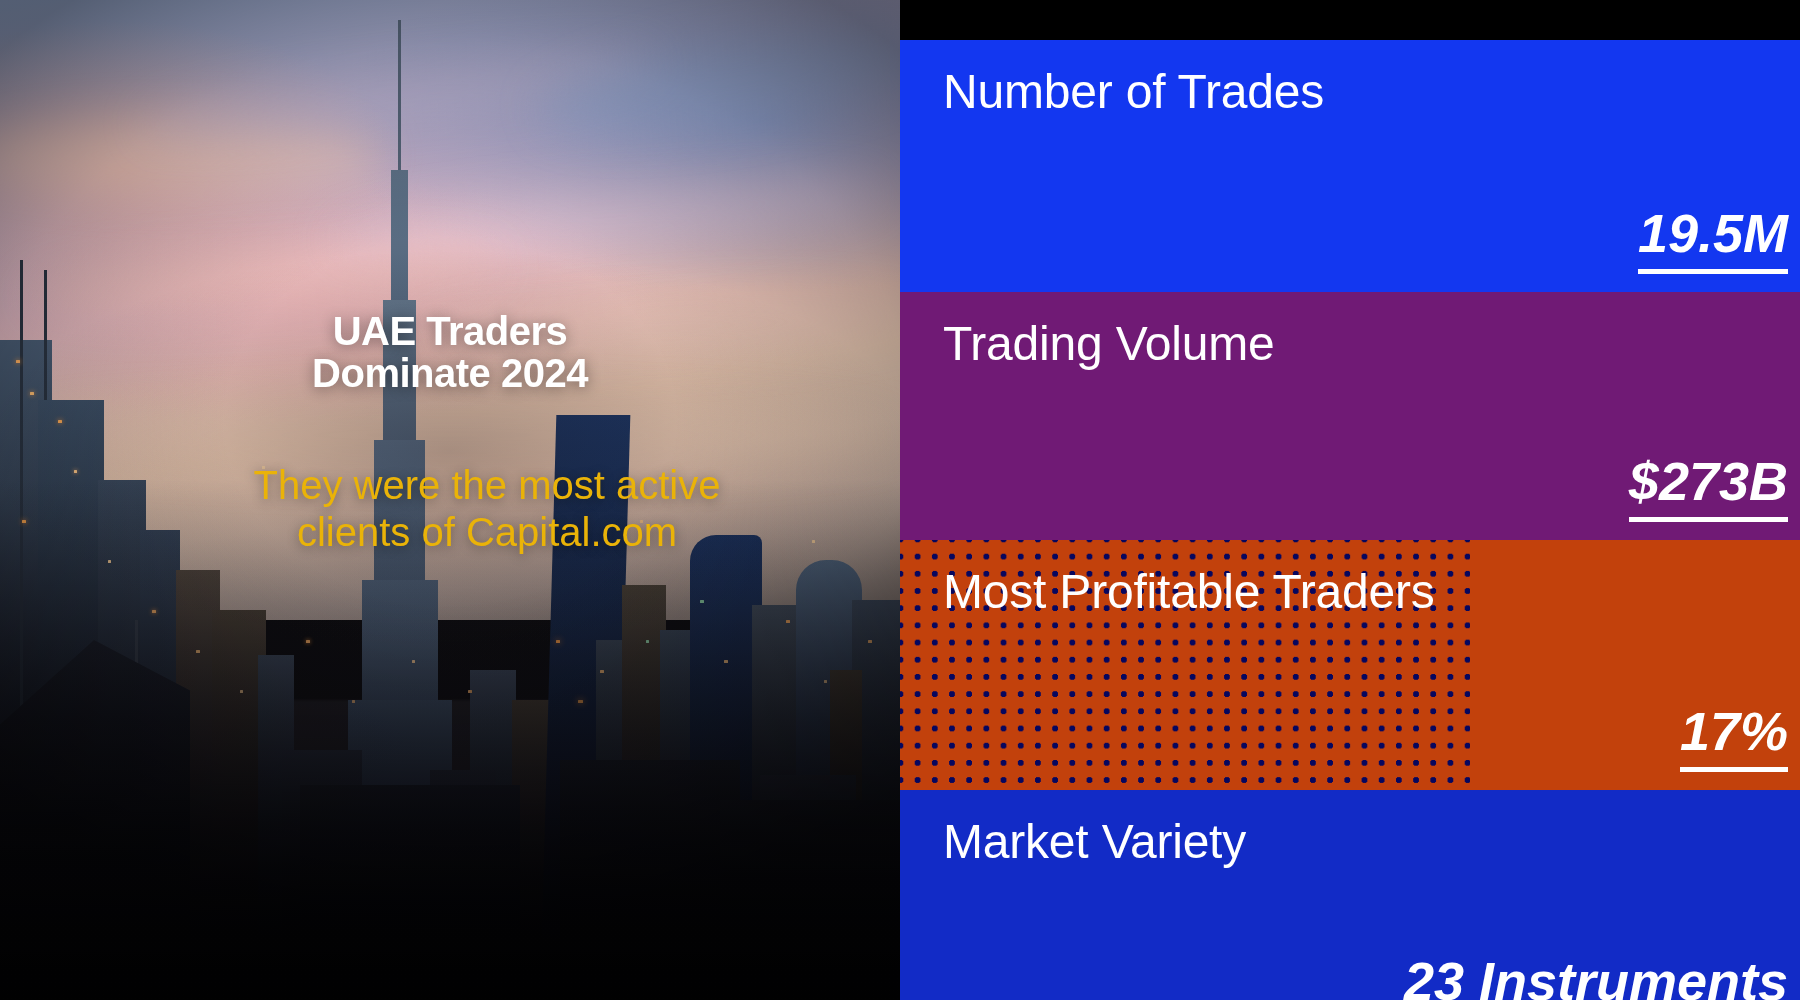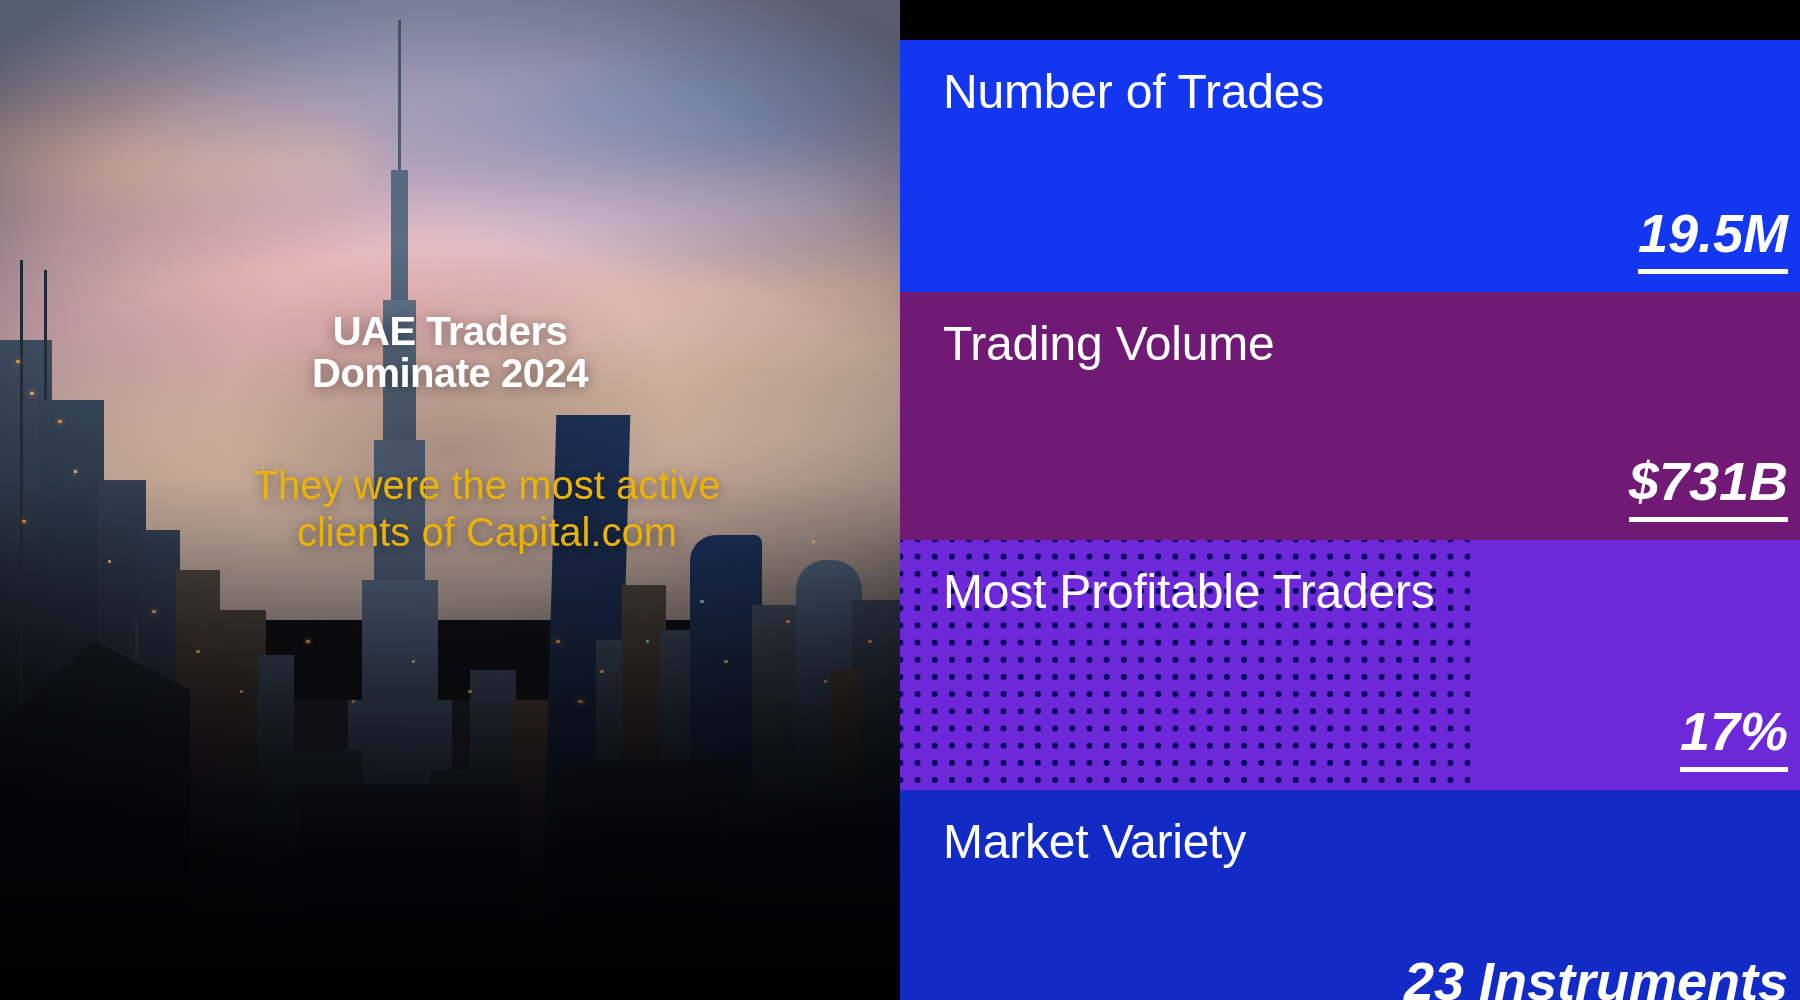--- a/index.html
+++ b/index.html
@@ -305,24 +305,24 @@
 
   <div class="stats">
 
     <div class="panel" style="height:252px; background:#1337F0;">
       <div class="panel-label">Number of Trades</div>
       <div class="panel-value">19.5M</div>
     </div>
 
     <div class="panel" style="height:248px; background:#701a75;">
       <div class="panel-label">Trading Volume</div>
-      <div class="panel-value">$731B</div>
-    </div>
-
-    <div class="panel" style="height:250px; background:#6d28d9;">
+      <div class="panel-value">$273B</div>
+    </div>
+
+    <div class="panel" style="height:250px; background:#c2410c;">
       <div class="dots"></div>
       <div class="panel-label">Most Profitable Traders</div>
       <div class="panel-value">17%</div>
     </div>
 
     <div class="panel" style="height:250px; background:#122BC6;">
       <div class="panel-label">Market Variety</div>
       <div class="panel-value">23 Instruments</div>
     </div>
 

